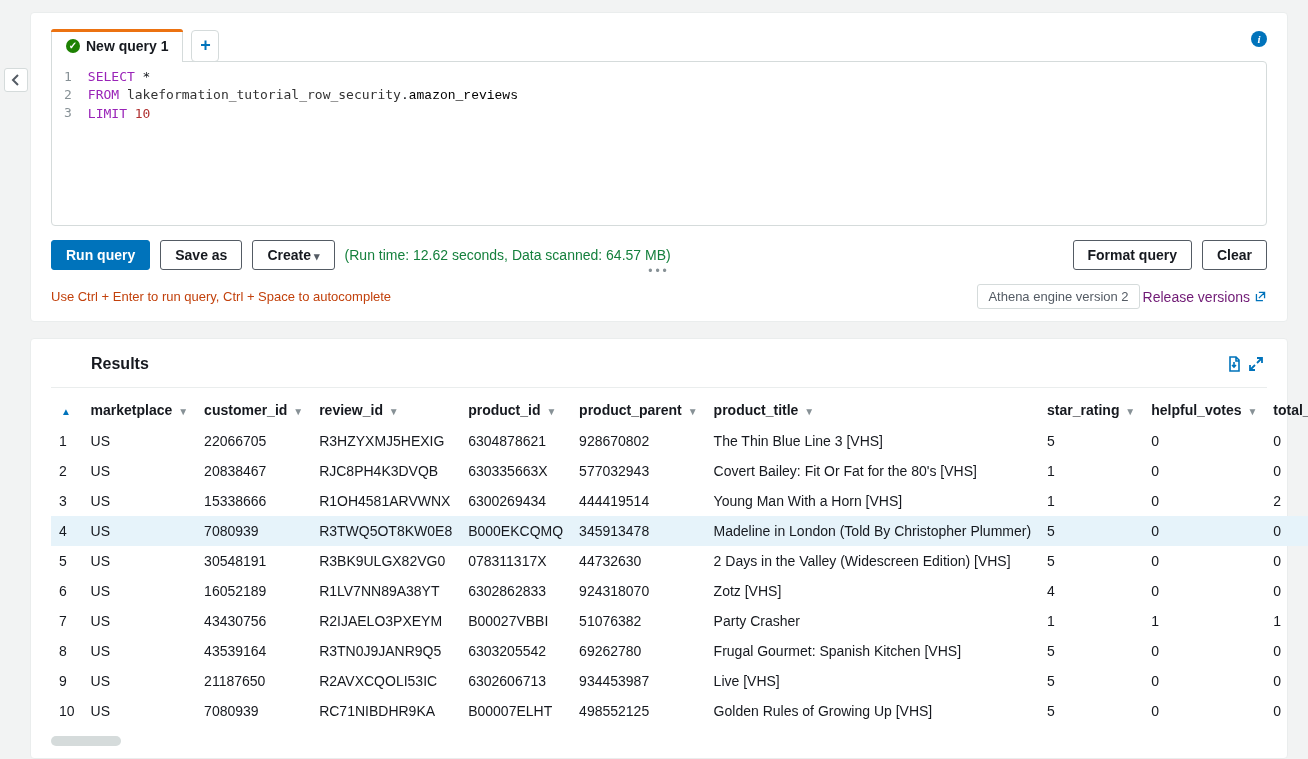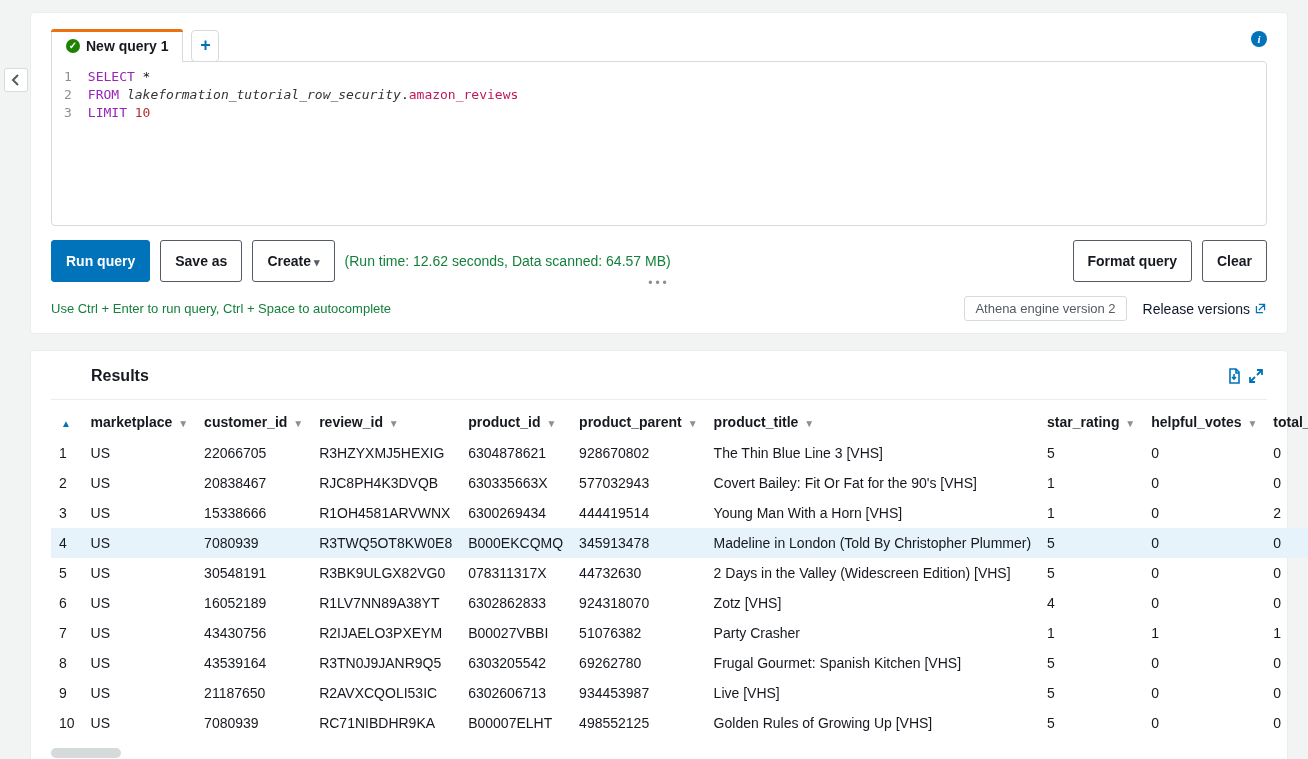--- a/index.html
+++ b/index.html
@@ -102,33 +102,33 @@
   padding: 6px 8px 6px 12px;
   color: #879196;
   text-align: right;
   user-select: none;
 }
 .code {
   padding: 6px 8px;
   white-space: pre;
 }
 .kw { color: #9a24b8; }
-.ident { color: #333; font-style: italic; }
-.tbl { color: #be185d; }
+.ident { color: #333; }
+.tbl { color: #000000; font-family: Liberation Mono, monospace; }
 .num { color: #b03030; }
 
 .controls-row {
   display: flex;
   align-items: center;
   gap: 10px;
   margin-top: 14px;
   flex-wrap: wrap;
 }
 .btn {
-  padding: 12px 14px;
+  padding: 6px 14px;
   border: 1px solid #545b64;
   border-radius: 3px;
   background: #fff;
   color: #16191f;
   font-weight: 600;
   font-size: 14px;
   cursor: pointer;
 }
 .btn-primary {
   background: #0073bb;
@@ -136,47 +136,47 @@
   color: #fff;
 }
 .btn-caret::after {
   content: " ▾";
   font-size: 11px;
   color: #545b64;
 }
 .run-info { color: #15803d; font-size: 14px; }
 .spacer { flex: 1; }
 .hint {
-  color: #15803d;
+  color: #c2410c;
   font-size: 13px;
   margin-top: 6px;
 }
 .drag-dots {
   text-align: center;
   color: #879196;
   letter-spacing: 3px;
   font-size: 12px;
   margin-top: -6px;
 }
 .engine-row {
   display: flex;
   justify-content: flex-end;
   align-items: center;
-  gap: 16px;
+  gap: 3px;
   margin-top: 6px;
 }
 .engine-badge {
   border: 1px solid #d5dbdb;
   border-radius: 3px;
   padding: 4px 10px;
   color: #545b64;
   font-size: 13px;
 }
 .link {
-  color: #0f172a;
+  color: #701a75;
   text-decoration: none;
   display: inline-flex;
   align-items: center;
   gap: 4px;
 }
 .ext-icon {
   width: 13px; height: 13px;
   display: inline-block;
 }
 .results-header {
@@ -327,21 +327,21 @@
           <td>0</td>
           <td>0</td>
         </tr>
         <tr>
           <td>2</td>
           <td>US</td>
           <td>20838467</td>
           <td>RJC8PH4K3DVQB</td>
           <td>630335663X</td>
           <td>577032943</td>
-          <td>Covert Bailey: Fit Or Fat for the 90's [VHS]</td>
+          <td>Covert Bailey: Fit Or Fat for the 80's [VHS]</td>
           <td>1</td>
           <td>0</td>
           <td>0</td>
         </tr>
         <tr>
           <td>3</td>
           <td>US</td>
           <td>15338666</td>
           <td>R1OH4581ARVWNX</td>
           <td>6300269434</td>

